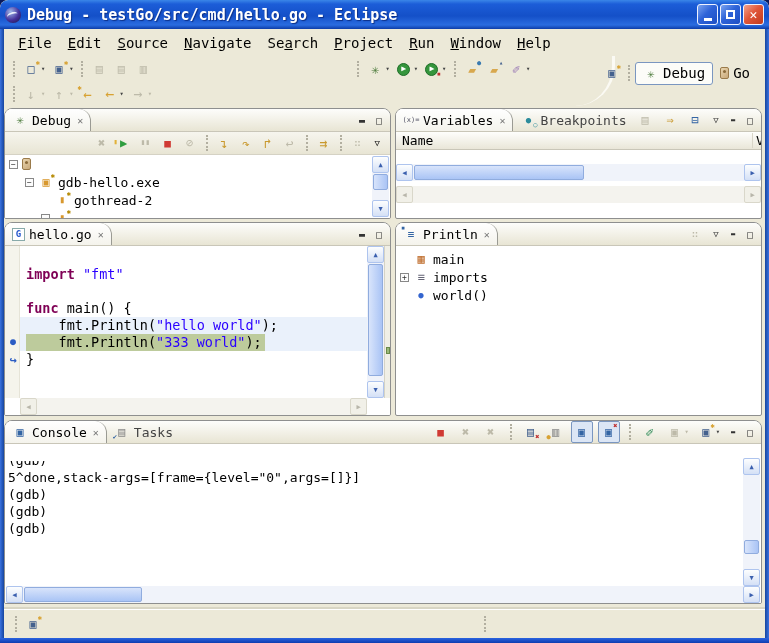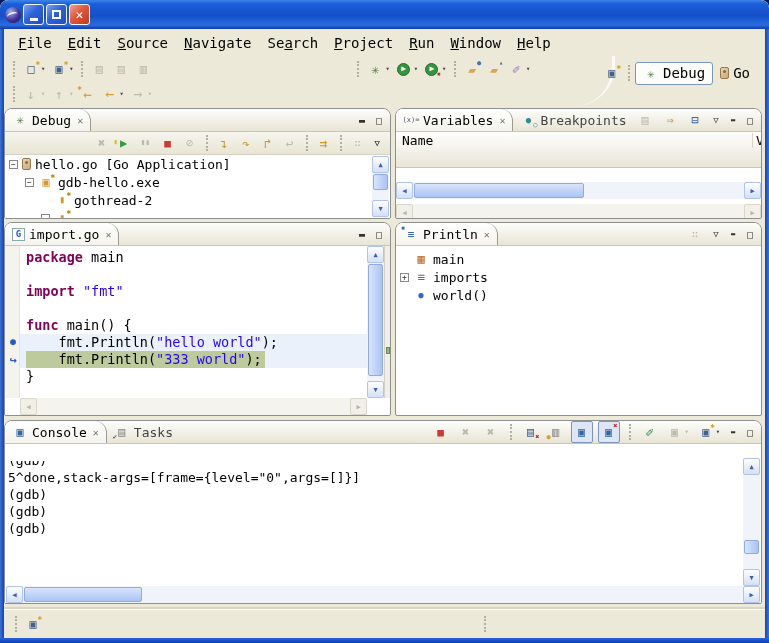--- a/index.html
+++ b/index.html
@@ -66,21 +66,21 @@
   
   .sb{position:absolute;background:#f0f3fa;}
   .sb .up{top:0;} .sb .dn{bottom:0;} .sb .lf{left:0;} .sb .rt{right:0;}
   .sbtn{position:absolute;width:17px;height:17px;border:1px solid #aec4ee;border-radius:2px;color:#3a5fae;font-size:7px;
     display:flex;align-items:center;justify-content:center;background:linear-gradient(180deg,#fdfefe,#d4e0f6);}
   .sthumb-v{position:absolute;left:1px;right:1px;border:1px solid #90acde;border-radius:2px;background:linear-gradient(90deg,#d8e4fb,#aac4f5);}
   .sthumb-h{position:absolute;top:1px;bottom:1px;border:1px solid #90acde;border-radius:2px;background:linear-gradient(180deg,#d8e4fb,#aac4f5);}
   .sb.dis{background:#f4f3ee;}
   .sb.dis .sbtn{color:#b8b6aa;border-color:#d9d7ca;background:#f1f0e8;}
   
-  .vhead{position:relative;height:36px;background:linear-gradient(180deg,#fefefc,#e9e6d8);border-bottom:1px solid #c9c6b8;overflow:hidden;font-size:13px;}
+  .vhead{position:relative;height:18px;background:linear-gradient(180deg,#fefefc,#e9e6d8);border-bottom:1px solid #c9c6b8;overflow:hidden;font-size:13px;}
   .vhead .h1{position:absolute;left:6px;top:1px;}
   .vhead .h2{position:absolute;left:calc(100% - 9px);top:1px;border-left:1px solid #d8d5c8;padding-left:3px;}
   
   .edbody{position:relative;height:169px;background:#fff;}
   .gutcol{position:absolute;left:0;top:0;bottom:17px;width:15px;background:#f5f4ec;border-right:1px solid #e6e4d8;}
   .codearea{position:absolute;left:15px;right:23px;top:0;bottom:17px;overflow:hidden;padding-top:3px;}
   .cl{display:flex;height:17px;line-height:17px;font-size:13.5px;}
   .cl .ct{white-space:pre;padding-left:6px;flex:1;}
   .ct.bgblue{background:#EAF1FB;}
   .green-wrap{background:#BDCB9C;display:inline-block;padding-right:3px;}
@@ -98,20 +98,21 @@
   .statusbar{position:absolute;left:4px;right:4px;top:609px;height:29px;background:#ECE9D8;border-top:1px solid #fff;box-shadow:0 -2px 0 #d8d5c4;display:flex;align-items:center;padding-left:6px;}
   .press{background:#dce6f5;border:1px solid #7a96c0;border-radius:2px;}
 </style>
 </head>
 <body>
 
 <div class="window">
 
   <div class="titlebar">
     <span class="app-icon"></span>
+    <span class="title">Debug - testGo/src/cmd/hello.go - Eclipse</span>
     <span class="winbtn wb-blue">
         <span class="glyph-min"></span>
       </span>
     <span class="winbtn wb-blue">
         <span class="glyph-max"></span>
       </span>
     <span class="winbtn wb-red">
         <span class="glyph-close">✕</span>
       </span>
   </div>
@@ -330,21 +331,20 @@
           <span class="icon">
             <span class="g" style="color: rgb(189, 186, 169); font-size: 11px;">∷</span>
           </span>
         </span>
         <span class="c" style="font-size: 9px; margin: 0px 6px;">▽</span>
       </div>
     <div class="treearea" id="debug-tree" style="height:63px;">
         <div class="trow-item" style="padding-left: 4px;">
           <span class="exp">−</span>
           <span class="tagic"></span>
-          <span class="tlabel">hello.go [Go Application]</span>
         </div>
         <div class="trow-item" style="padding-left: 20px;">
           <span class="exp">−</span>
           <span class="icon">
             <span class="g" style="color: rgb(216, 152, 46);">▣</span>
             <span class="o tr" style="color: rgb(181, 137, 0);">✱</span>
           </span>
           <span class="tlabel">gdb-hello.exe</span>
         </div>
         <div class="trow-item" style="padding-left: 36px;">
@@ -422,37 +422,34 @@
     <div class="sb sb-h dis" style="position:relative;height:17px;">
       <span class="sbtn lf">◀</span>
       <span class="sbtn rt">▶</span>
     </div>
   </div>
 
   <div class="view" id="editor-view" style="left:4px;top:222px;width:387px;height:194px;">
     <div class="tabbar">
       <div class="tab active">
         <span class="gfile">G</span>
-        <span>import.go</span>
+        <span>hello.go</span>
         <span class="closex">✕</span>
       </div>
       <span class="vctl">
         <span class="c">▬</span>
         <span class="c">□</span>
       </span>
     </div>
     <div class="edbody">
       <div class="gutcol" id="gutter">
           <span class="gmark" style="top: 90px; color: rgb(43, 92, 196);">●</span>
           <span class="gmark" style="top: 107px; color: rgb(43, 92, 196); font-weight: bold; font-size: 12px;">↪</span>
         </div>
       <div class="codearea" id="codearea">
-          <div class="cl">
-            <span class="ct"><span class="tok-kw">package</span><span class="tok-pl"> main</span></span>
-          </div>
           <div class="cl">
             <span class="ct">&nbsp;</span>
           </div>
           <div class="cl">
             <span class="ct"><span class="tok-kw">import</span><span class="tok-pl"> </span><span class="tok-str">"fmt"</span></span>
           </div>
           <div class="cl">
             <span class="ct">&nbsp;</span>
           </div>
           <div class="cl">

